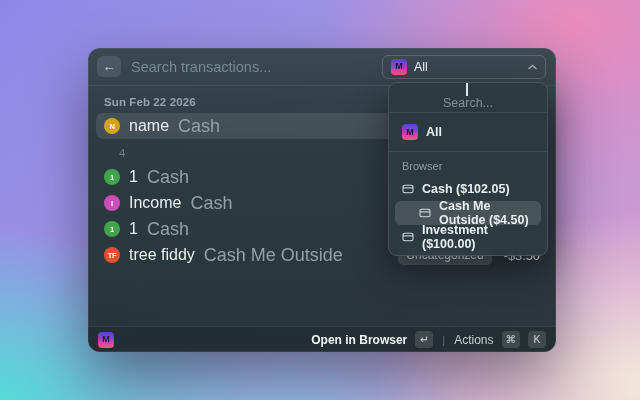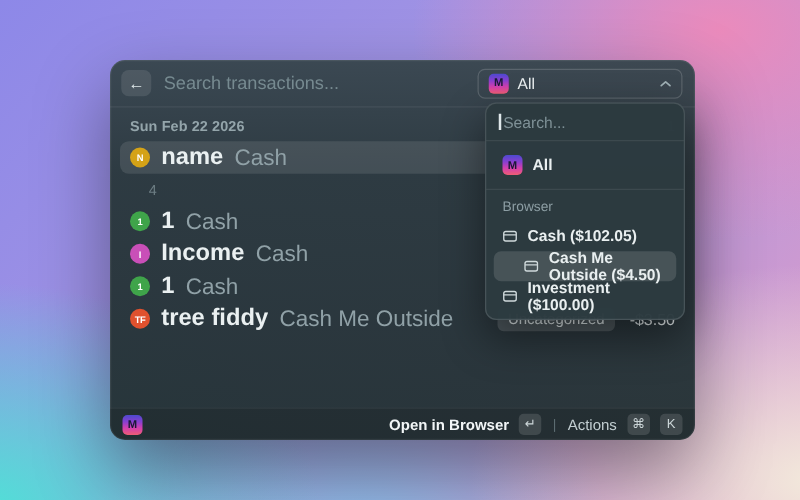--- a/index.html
+++ b/index.html
@@ -64,21 +64,21 @@
     height:26px; border-radius:7px; padding:0 8px;
     display:flex; align-items:center; gap:9px;
     font-size:13px; color:#eaf0f1;
   }
   .row.selected { background:rgba(255,255,255,.1); }
   .row .avatar {
     width:16px; height:16px; border-radius:50%; flex:0 0 auto;
     display:flex; align-items:center; justify-content:center;
     color:#fff; font-size:7.5px; font-weight:bold; letter-spacing:-.3px;
   }
-  .row .title { font-weight:bold; font-size:19px; }
+  .row .title { font-weight:normal; font-size:16px; }
   .row .subtitle { color:#90a1a7; font-size:18px; }
   .row .right { margin-left:auto; display:flex; align-items:center; gap:12px; }
   .badge {
     background:rgba(255,255,255,.16); color:#dde5e7;
     font-size:12px; padding:2.5px 8px; border-radius:5px;
   }
   .amount { font-size:12.8px; color:#e3eaec; }
   
   .ftr {
     position:absolute; left:0; right:0; bottom:0; height:26px;
@@ -103,20 +103,21 @@
     position:absolute; left:300px; top:34px; width:160px; z-index:10;
     background:rgba(44,58,63,.98);
     border:1px solid rgba(255,255,255,.13);
     border-radius:9px;
     box-shadow:0 14px 34px rgba(0,0,0,.45);
     padding-bottom:6px;
   }
   .panel .psearch {
     display:flex; align-items:center; height:30px; padding:0 10px;
     border-bottom:1px solid rgba(255,255,255,.08);
+    flex-direction:column;
   }
   .panel .caret { width:1.5px; height:13px; background:#dfe8ea; margin-right:2px; }
   .panel .psearch .ph { font-size:12.5px; color:#7e9096; }
   .panel .pitem {
     margin:0 6px; padding:0 7px; height:24px; border-radius:6px;
     display:flex; align-items:center; gap:8px;
     font-size:12.5px; font-weight:bold; color:#e9eff0;
   }
   .panel .pitem.all { height:30px; margin-top:4px; margin-bottom:4px; }
   .panel .pitem.selected { background:rgba(255,255,255,.13);padding-left:24px; }

